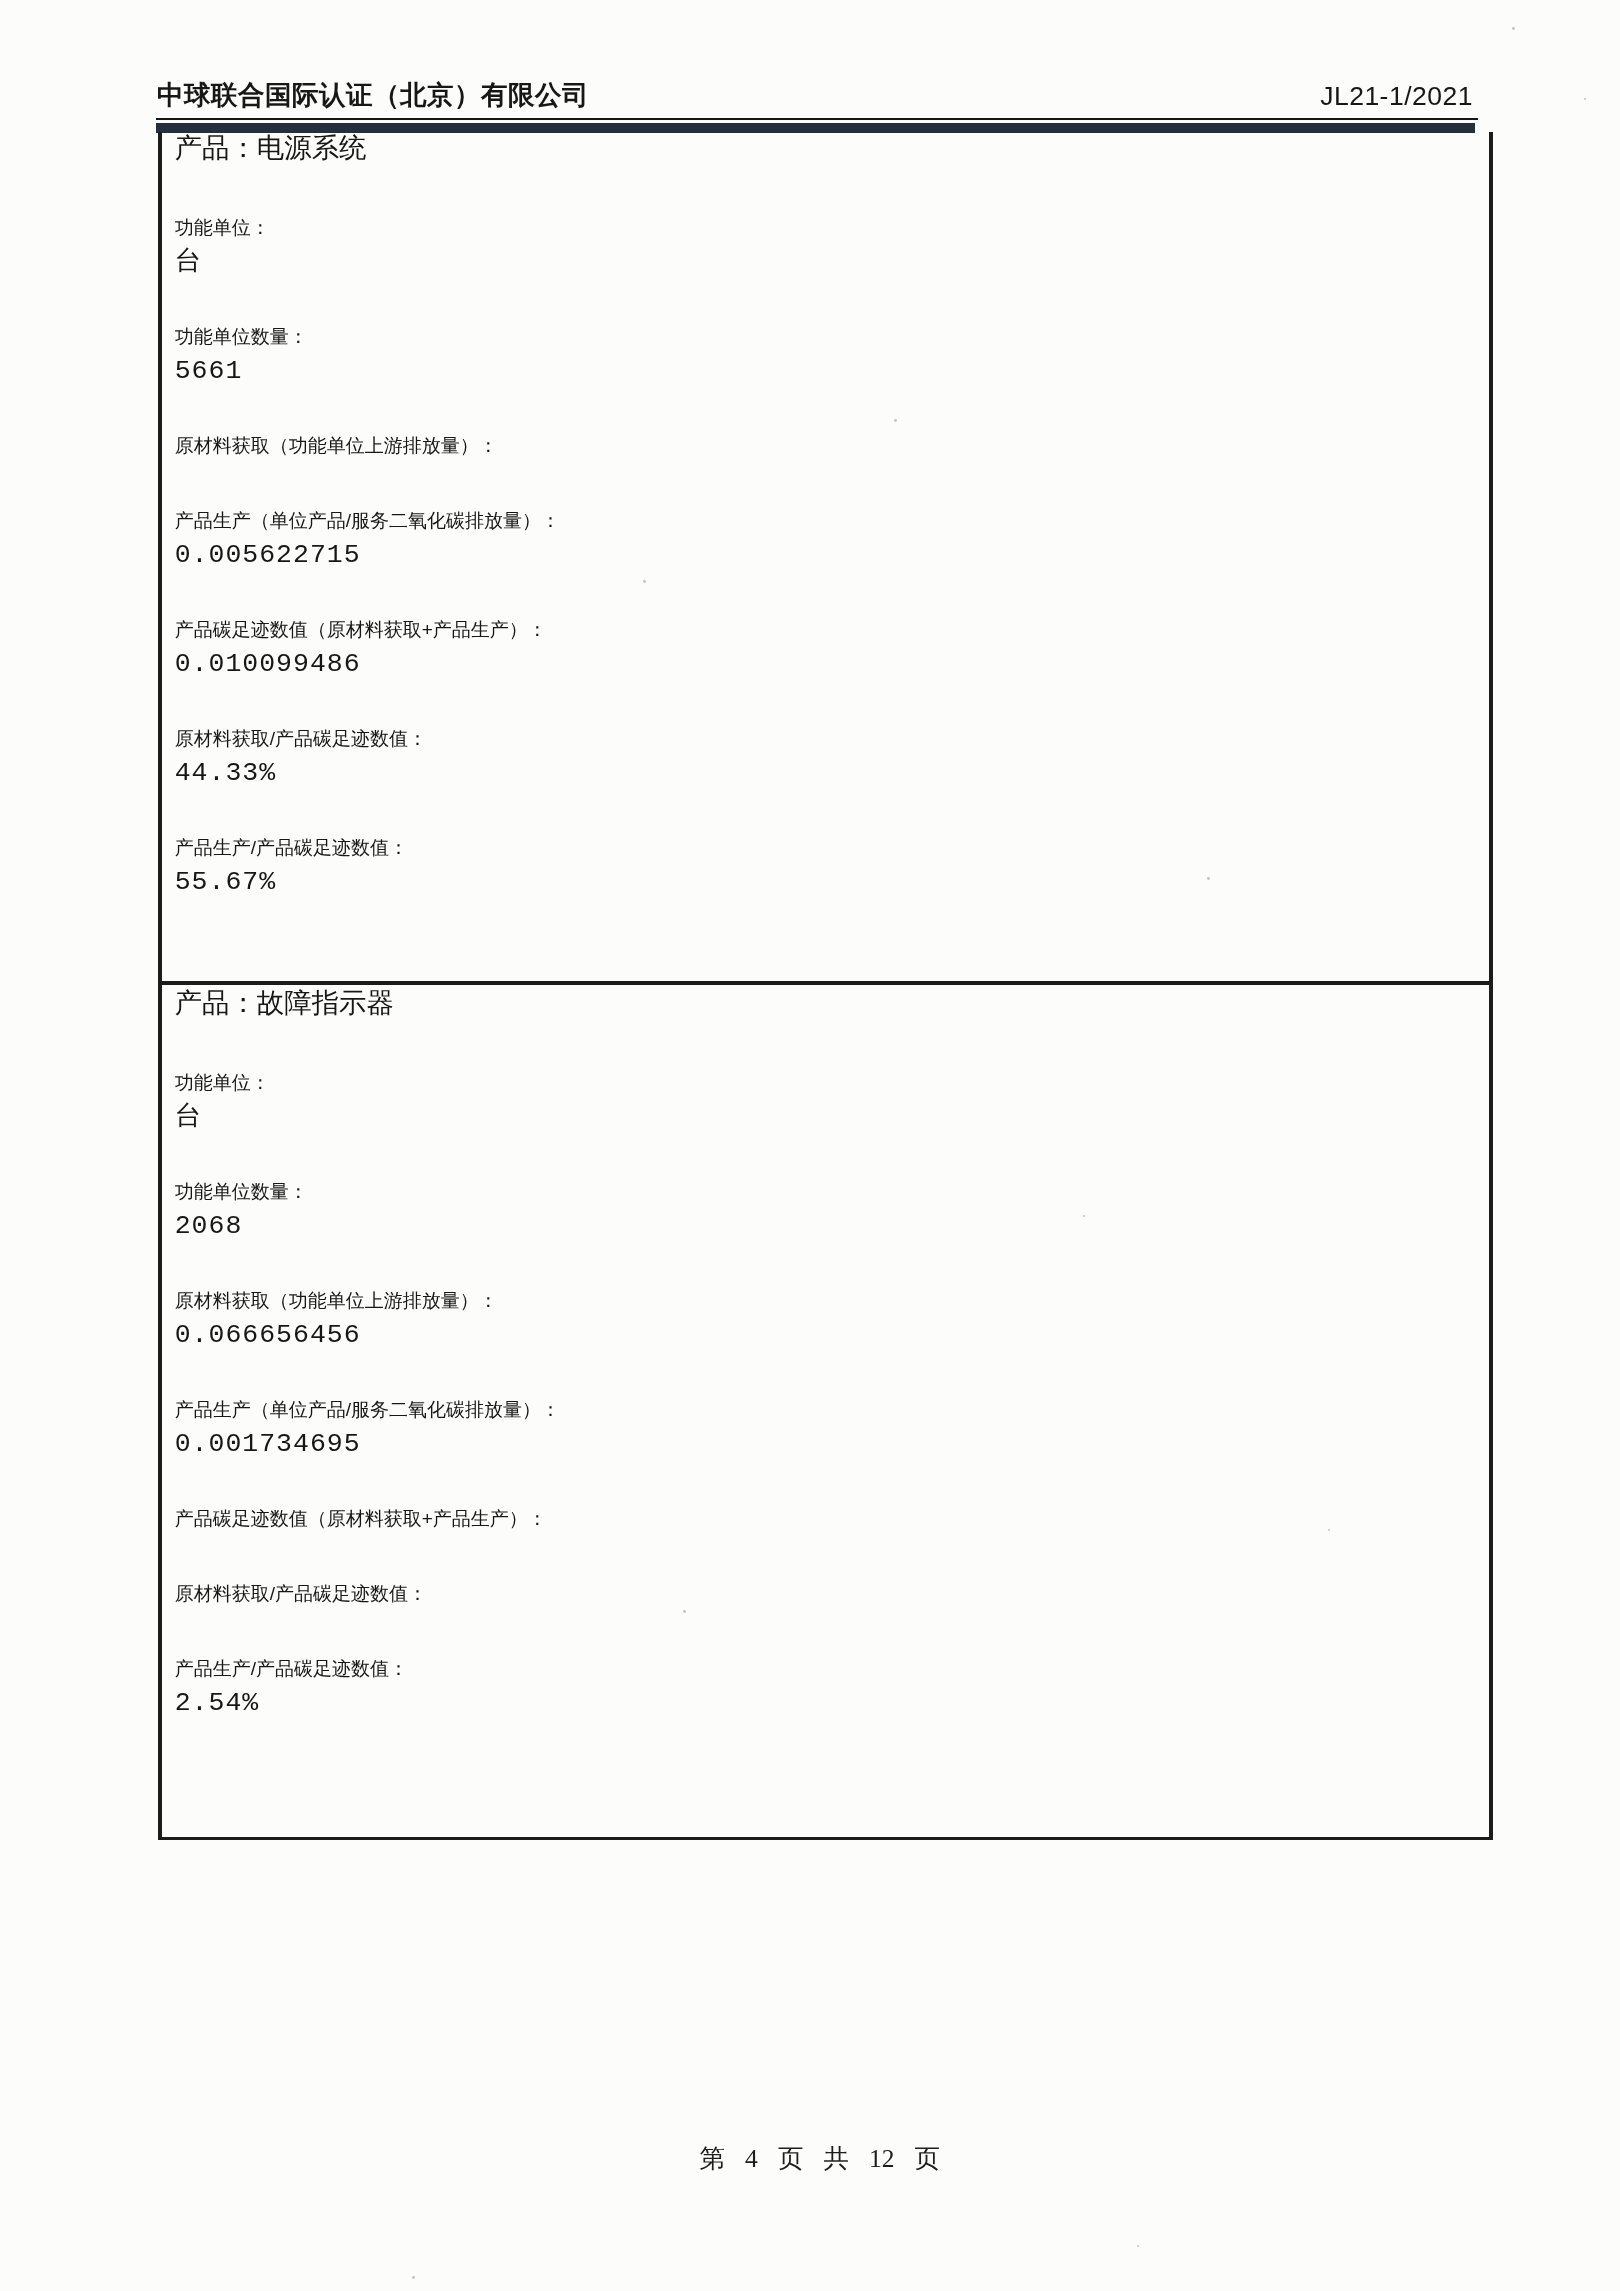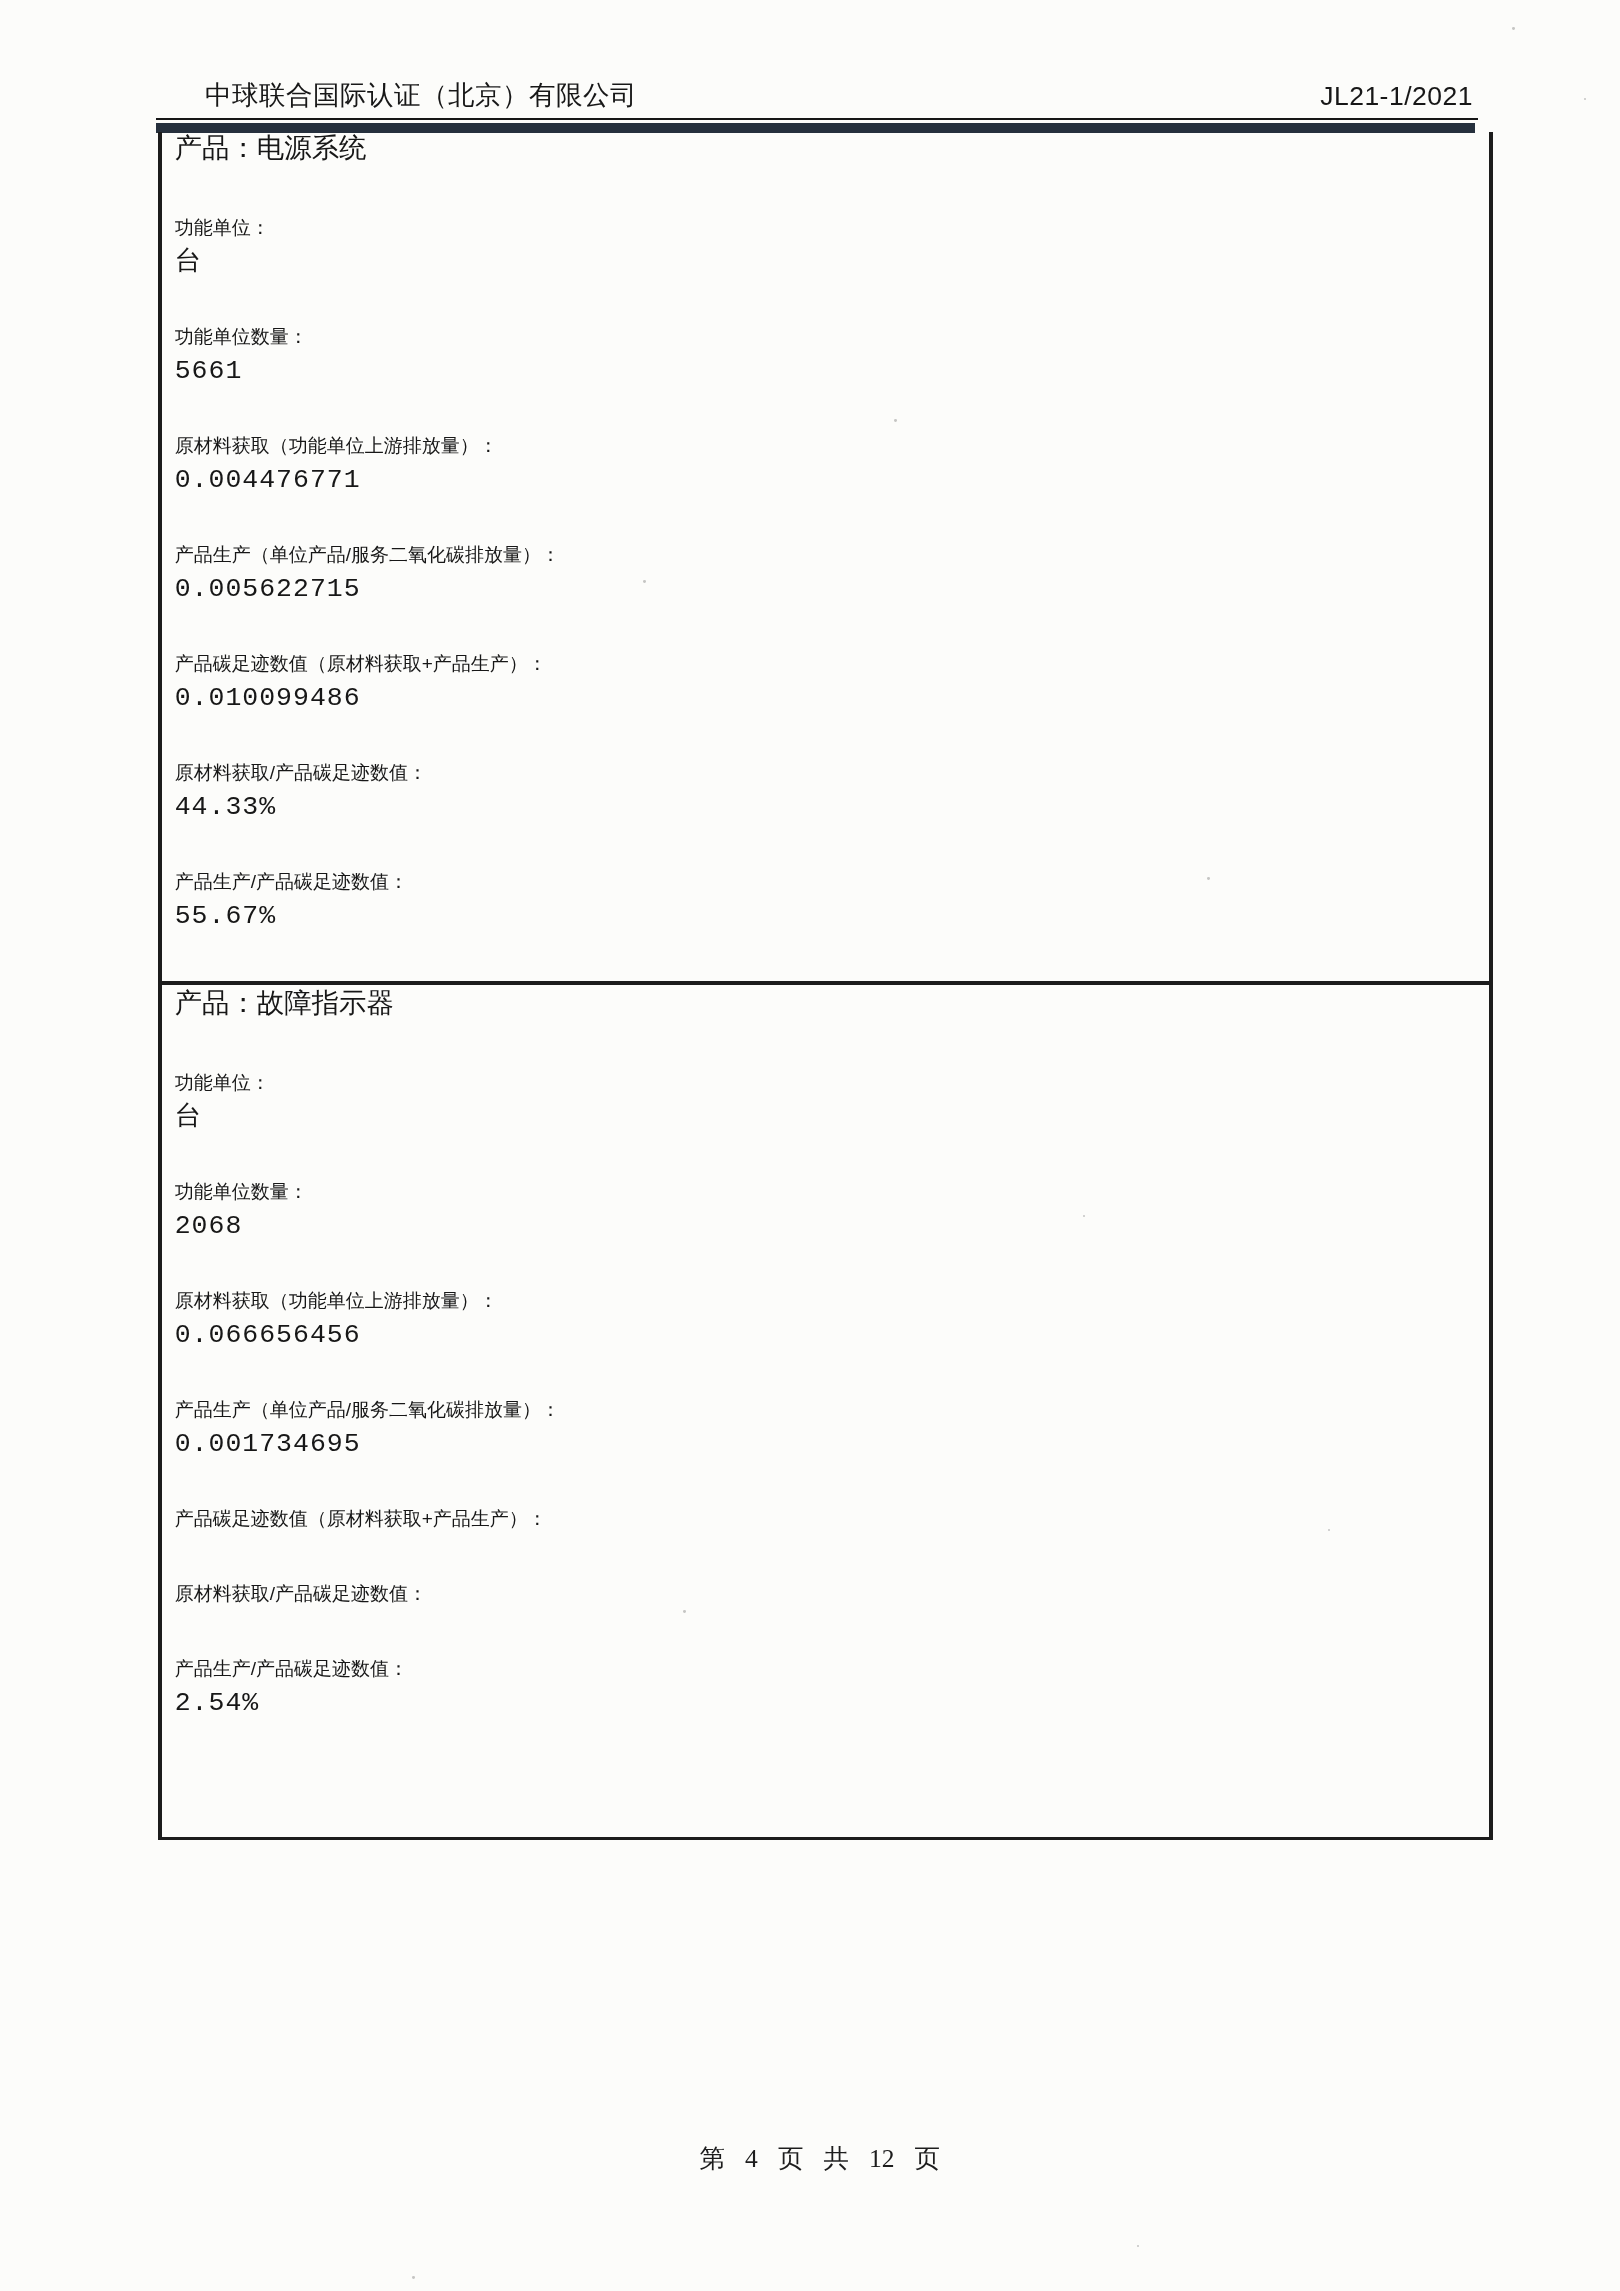--- a/index.html
+++ b/index.html
@@ -7,24 +7,23 @@
     position:relative;
     width:1620px; height:2292px;
     margin:0 auto;
     background:#fcfcfa;
     color:#171717;
     font-family:"Liberation Sans","DejaVu Sans",sans-serif;
     overflow:hidden;
   }
   .company {
     position:absolute; left:157px; top:81px;
-    font-size:26.5px; line-height:29px; font-weight:400;
+    font-size:26.5px; line-height:29px; font-weight:700;
     letter-spacing:0.5px;
     white-space:nowrap;
-    margin-left:48px;
   }
   .docnum {
     position:absolute; top:82px; right:147px;
     font-size:26.5px; line-height:29px; font-weight:400;
     letter-spacing:0.5px;
     white-space:nowrap;
   }
   .header-rule {
     position:absolute; left:156px; top:118px;
     width:1322px; height:2px; background:#161616;
@@ -91,21 +90,20 @@
       <div class="group">
         <div class="label">功能单位：</div>
         <div class="value">台</div>
       </div>
       <div class="group">
         <div class="label">功能单位数量：</div>
         <div class="value">5661</div>
       </div>
       <div class="group">
         <div class="label">原材料获取（功能单位上游排放量）：</div>
-        <div class="value">0.004476771</div>
       </div>
       <div class="group">
         <div class="label">产品生产（单位产品/服务二氧化碳排放量）：</div>
         <div class="value">0.005622715</div>
       </div>
       <div class="group">
         <div class="label">产品碳足迹数值（原材料获取+产品生产）：</div>
         <div class="value">0.010099486</div>
       </div>
       <div class="group">

